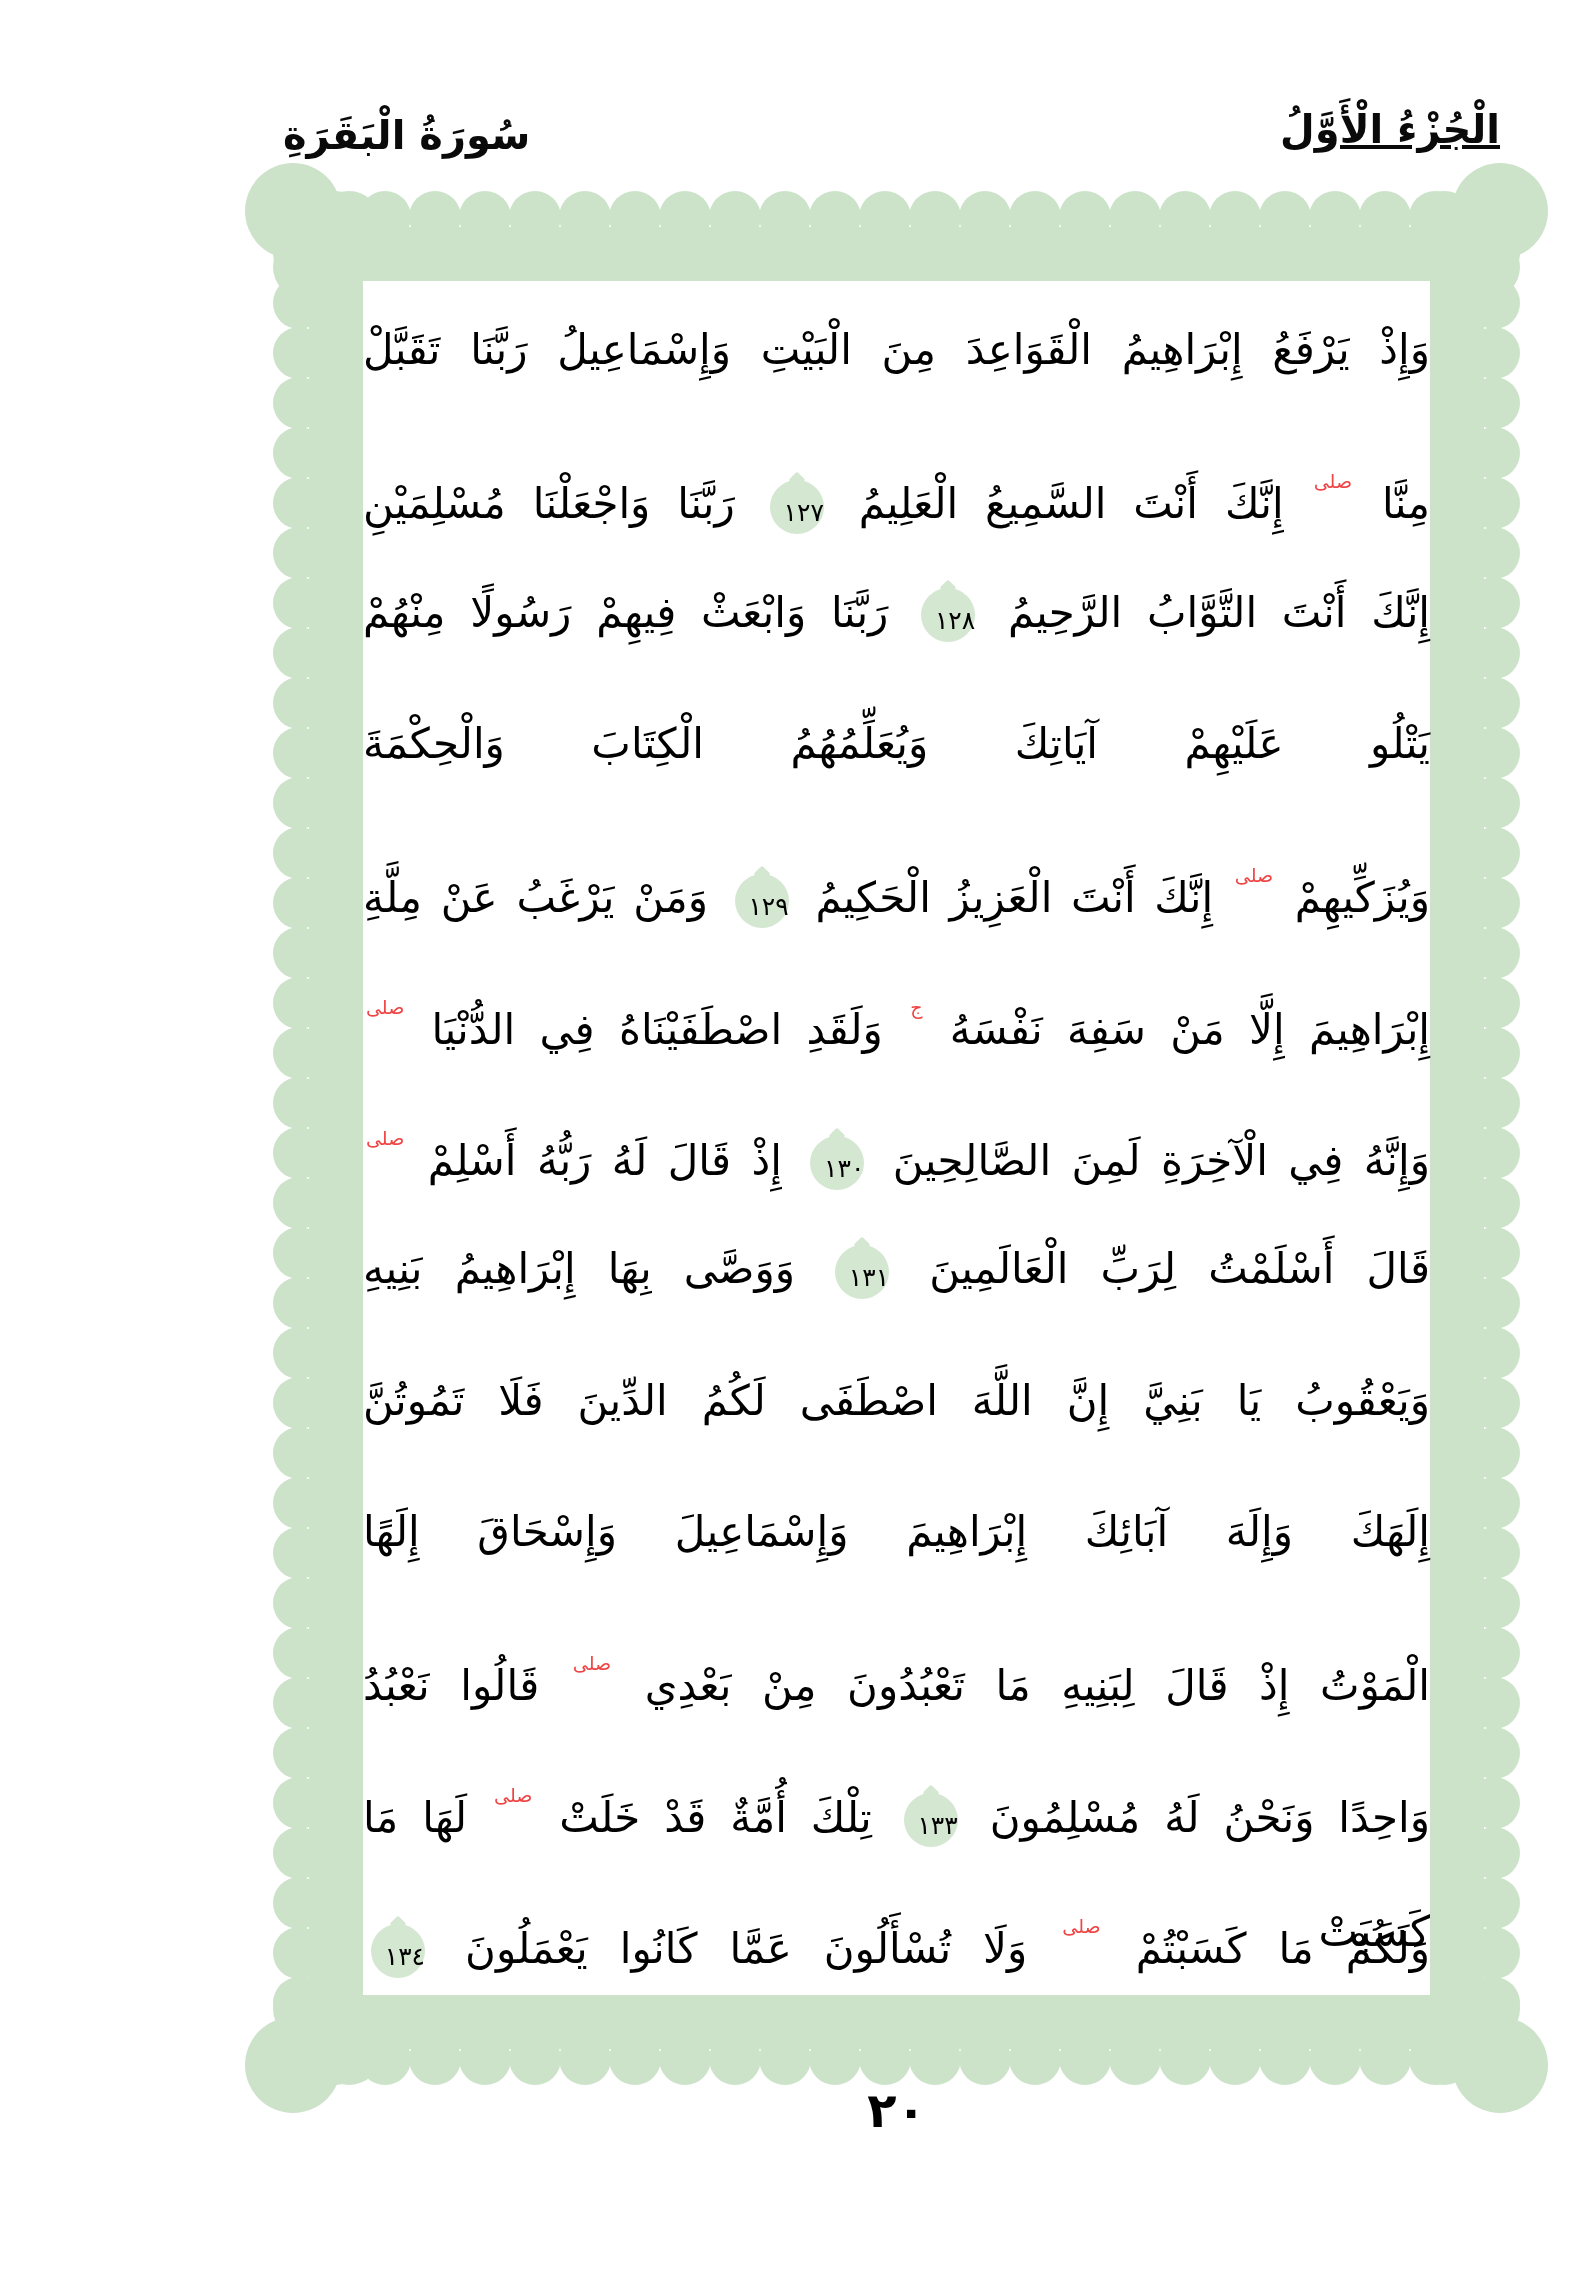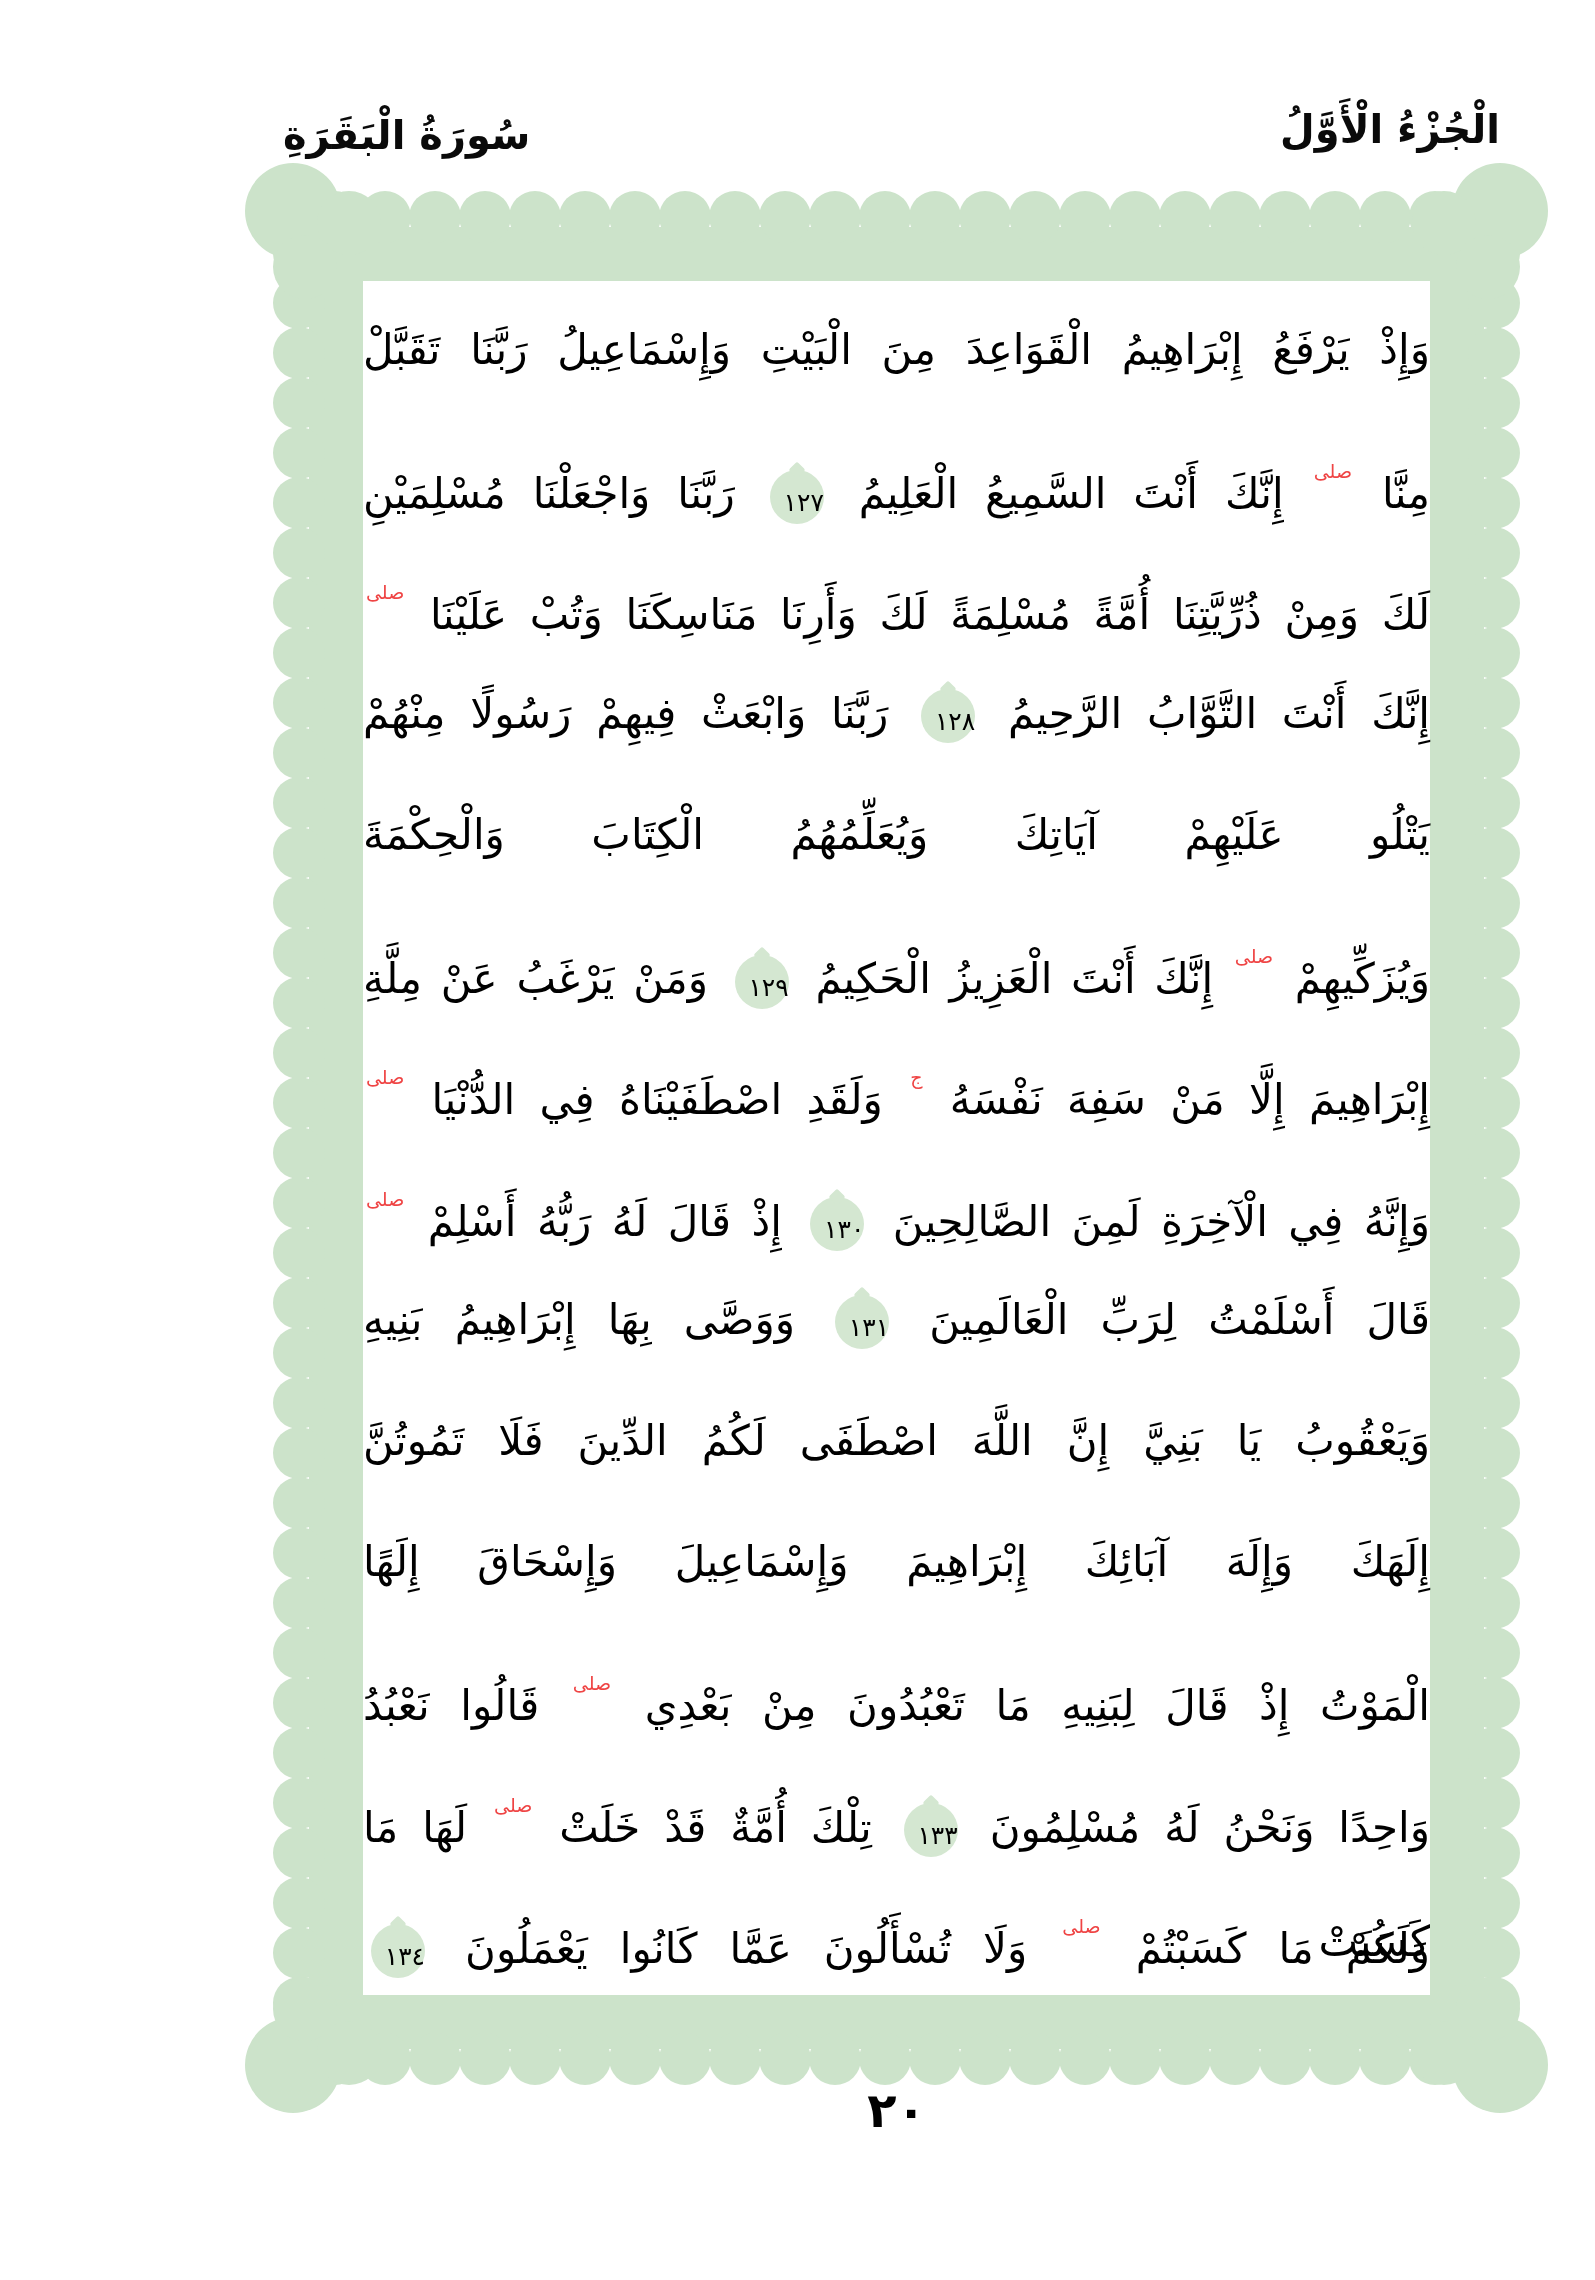--- a/index.html
+++ b/index.html
@@ -10,21 +10,21 @@
   html,body{margin:0;padding:0;}
   body{
     width:1595px;height:2280px;position:relative;background:#ffffff;
     font-family:"DejaVu Sans",sans-serif;color:var(--ink);overflow:hidden;
   }
   .hdr{
     position:absolute;direction:rtl;font-size:40px;font-weight:bold;
     color:#0a0a0a;white-space:nowrap;
   }
   .hdr-left{left:283px;top:112px;}
-  .hdr-right{right:95px;top:106px;}
+  .hdr-right{right:95px;top:106px;text-decoration:underline;}
   .frame{position:absolute;left:285px;top:203px;width:1223px;height:1870px;}
   .frame svg{position:absolute;left:0;top:0;overflow:visible;display:block;}
   .text-block{
     position:absolute;left:363px;top:281px;width:1067px;height:1714px;
     display:flex;flex-direction:column;justify-content:space-between;
     padding:12px 0;box-sizing:border-box;
   }
   .line{
     direction:rtl;unicode-bidi:embed;
     text-align:justify;text-align-last:justify;text-justify:inter-word;
@@ -192,21 +192,20 @@
       <circle cx="64" cy="1850" r="32" fill="#cce3ca"></circle>
       <circle cx="20" cy="1806" r="32" fill="#cce3ca"></circle>
       <circle cx="1159" cy="1850" r="32" fill="#cce3ca"></circle>
       <circle cx="1203" cy="1806" r="32" fill="#cce3ca"></circle>
     </svg>
 </div>
 
 <div class="text-block">
     <div class="line"><span class="atext">وَإِذْ يَرْفَعُ إِبْرَاهِيمُ الْقَوَاعِدَ مِنَ الْبَيْتِ وَإِسْمَاعِيلُ رَبَّنَا تَقَبَّلْ</span> </div>
     <div class="line"><span class="atext">مِنَّا</span> <span class="waqf">صلى</span> <span class="atext">إِنَّكَ أَنْتَ السَّمِيعُ الْعَلِيمُ</span> <span class="marker"><span class="marker-num">١٢٧</span></span> <span class="atext">رَبَّنَا وَاجْعَلْنَا مُسْلِمَيْنِ</span> </div>
-    <div class="line"><span class="atext">لَكَ وَمِنْ ذُرِّيَّتِنَا أُمَّةً مُسْلِمَةً لَكَ وَأَرِنَا مَنَاسِكَنَا وَتُبْ عَلَيْنَا</span> <span class="waqf">صلى</span> </div>
     <div class="line"><span class="atext">إِنَّكَ أَنْتَ التَّوَّابُ الرَّحِيمُ</span> <span class="marker"><span class="marker-num">١٢٨</span></span> <span class="atext">رَبَّنَا وَابْعَثْ فِيهِمْ رَسُولًا مِنْهُمْ</span> </div>
     <div class="line"><span class="atext">يَتْلُو عَلَيْهِمْ آيَاتِكَ وَيُعَلِّمُهُمُ الْكِتَابَ وَالْحِكْمَةَ</span> </div>
     <div class="line"><span class="atext">وَيُزَكِّيهِمْ</span> <span class="waqf">صلى</span> <span class="atext">إِنَّكَ أَنْتَ الْعَزِيزُ الْحَكِيمُ</span> <span class="marker"><span class="marker-num">١٢٩</span></span> <span class="atext">وَمَنْ يَرْغَبُ عَنْ مِلَّةِ</span> </div>
     <div class="line"><span class="atext">إِبْرَاهِيمَ إِلَّا مَنْ سَفِهَ نَفْسَهُ</span> <span class="waqf">ج</span> <span class="atext">وَلَقَدِ اصْطَفَيْنَاهُ فِي الدُّنْيَا</span> <span class="waqf">صلى</span> </div>
     <div class="line"><span class="atext">وَإِنَّهُ فِي الْآخِرَةِ لَمِنَ الصَّالِحِينَ</span> <span class="marker"><span class="marker-num">١٣٠</span></span> <span class="atext">إِذْ قَالَ لَهُ رَبُّهُ أَسْلِمْ</span> <span class="waqf">صلى</span> </div>
     <div class="line"><span class="atext">قَالَ أَسْلَمْتُ لِرَبِّ الْعَالَمِينَ</span> <span class="marker"><span class="marker-num">١٣١</span></span> <span class="atext">وَوَصَّى بِهَا إِبْرَاهِيمُ بَنِيهِ</span> </div>
     <div class="line"><span class="atext">وَيَعْقُوبُ يَا بَنِيَّ إِنَّ اللَّهَ اصْطَفَى لَكُمُ الدِّينَ فَلَا تَمُوتُنَّ</span> </div>
     <div class="line"><span class="atext">إِلَهَكَ وَإِلَهَ آبَائِكَ إِبْرَاهِيمَ وَإِسْمَاعِيلَ وَإِسْحَاقَ إِلَهًا</span> </div>
     <div class="line"><span class="atext">الْمَوْتُ إِذْ قَالَ لِبَنِيهِ مَا تَعْبُدُونَ مِنْ بَعْدِي</span> <span class="waqf">صلى</span> <span class="atext">قَالُوا نَعْبُدُ</span> </div>
     <div class="line"><span class="atext">وَاحِدًا وَنَحْنُ لَهُ مُسْلِمُونَ</span> <span class="marker"><span class="marker-num">١٣٣</span></span> <span class="atext">تِلْكَ أُمَّةٌ قَدْ خَلَتْ</span> <span class="waqf">صلى</span> <span class="atext">لَهَا مَا كَسَبَتْ</span> </div>

